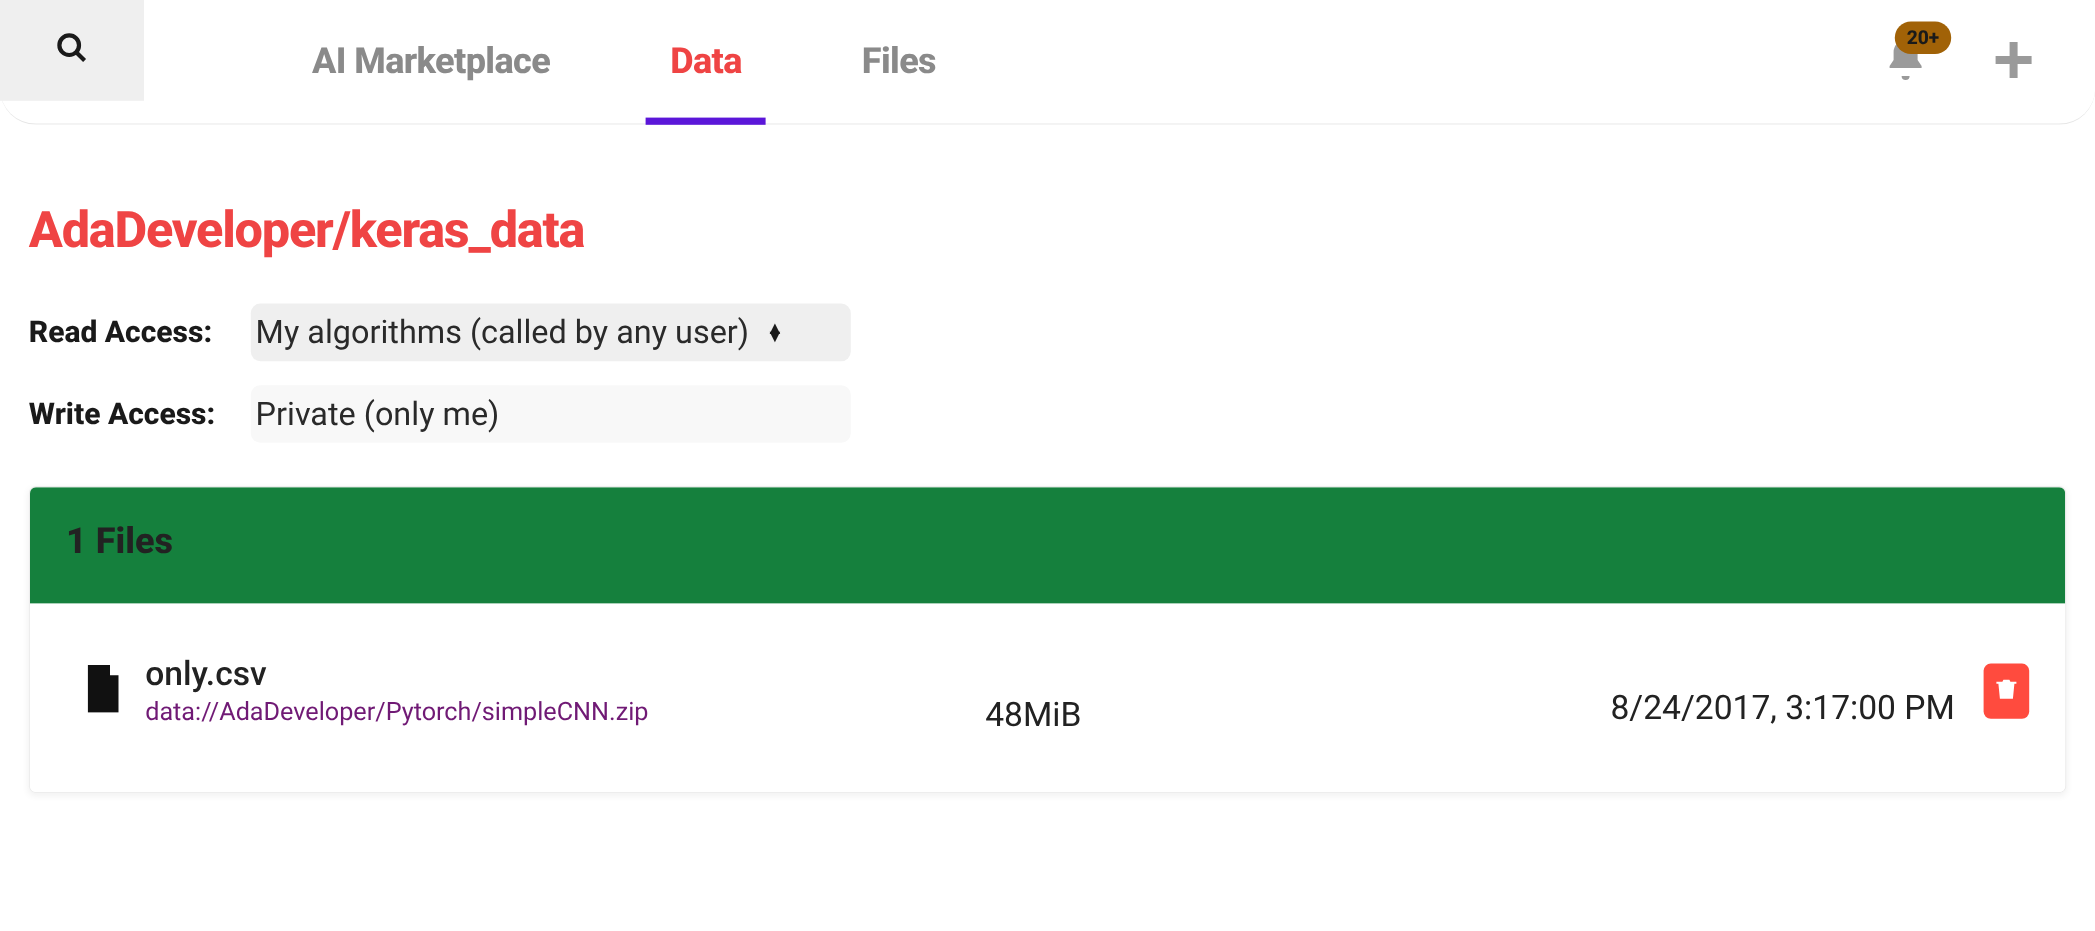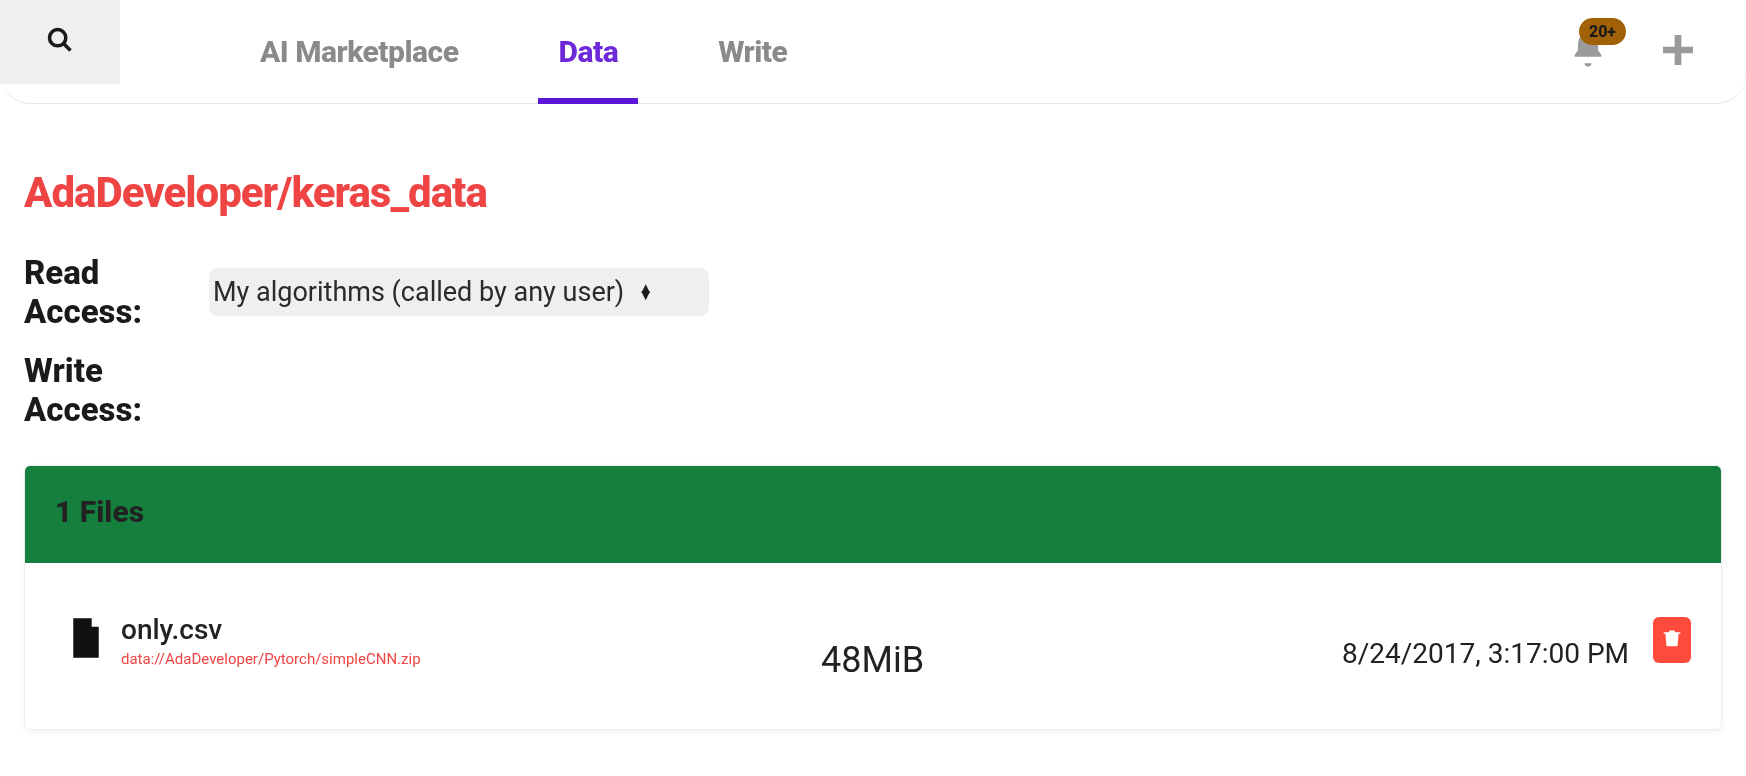--- a/index.html
+++ b/index.html
@@ -41,21 +41,21 @@
     align-items: center;
     padding: 0 20px;
     font-size: 30px;
     font-weight: 800;
     color: #8a8a8a;
     cursor: pointer;
     position: relative;
     letter-spacing: -0.5px;
   }
   .tab.active {
-    color: #6d28d9;
+    color: #ef4444;
   }
   .tab.active::after {
     content: "";
     position: absolute;
     left: 0;
     right: 0;
     bottom: -1px;
     height: 6px;
     background: #5b16d9;
   }
@@ -94,21 +94,21 @@
     letter-spacing: -1px;
   }
 
   .access-row {
     display: flex;
     align-items: center;
     margin-bottom: 20px;
   }
   .access-label {
     width: 185px;
-    font-size: 33px;
+    font-size: 25px;
     font-weight: 800;
     color: #1a1a1a;
   }
   .access-value {
     font-size: 27px;
     color: #2a2a2a;
     background: #efefef;
     border-radius: 8px;
     padding: 8px 4px;
     display: flex;
@@ -154,26 +154,26 @@
   .file-info {
     margin-left: 18px;
     flex: 0 0 700px;
   }
   .file-name {
     font-size: 28px;
     color: #222;
     font-weight: 500;
   }
   .file-path {
-    font-size: 15px;
-    color: #ef4444;
+    font-size: 21px;
+    color: #701a75;
     margin-top: 4px;
   }
   .file-size {
-    font-size: 36px;
+    font-size: 28px;
     color: #222;
     flex: 0 0 240px;
     text-align: left;
     margin-top: 40px;
   }
   .file-date {
     font-size: 28px;
     color: #222;
     margin-left: auto;
     margin-right: 24px;
@@ -206,21 +206,21 @@
   </div>
 
   <div class="tabs">
     <div class="tab">
       <span>AI Marketplace</span>
     </div>
     <div class="tab active">
       <span>Data</span>
     </div>
     <div class="tab">
-      <span>Write</span>
+      <span>Files</span>
     </div>
   </div>
 
   <div class="right-icons">
     <div class="bell-wrap">
       <span>
         <svg viewBox="0 0 24 24">
             <path d="M12 2a6 6 0 0 0-6 6v4l-2 3v1h16v-1l-2-3V8a6 6 0 0 0-6-6zm-2 18a2 2 0 0 0 4 0h-4z"></path>
           </svg>
       </span>
@@ -245,20 +245,23 @@
       <span>My algorithms (called by any user)</span>
       <span class="sort-caret">
         <span>▲</span>
           <span>▼</span>
       </span>
     </div>
   </div>
 
   <div class="access-row">
     <div class="access-label">Write Access:</div>
+    <div class="access-value soft">
+      <span>Private (only me)</span>
+    </div>
   </div>
 
   <div class="files-panel">
     <div class="files-header">1 Files</div>
 
     <div class="file-row">
       <span class="file-icon">
         <svg viewBox="0 0 24 28">
             <path d="M3 0h13l5 6v22H3z M16 0v6h5"></path>
           </svg>

